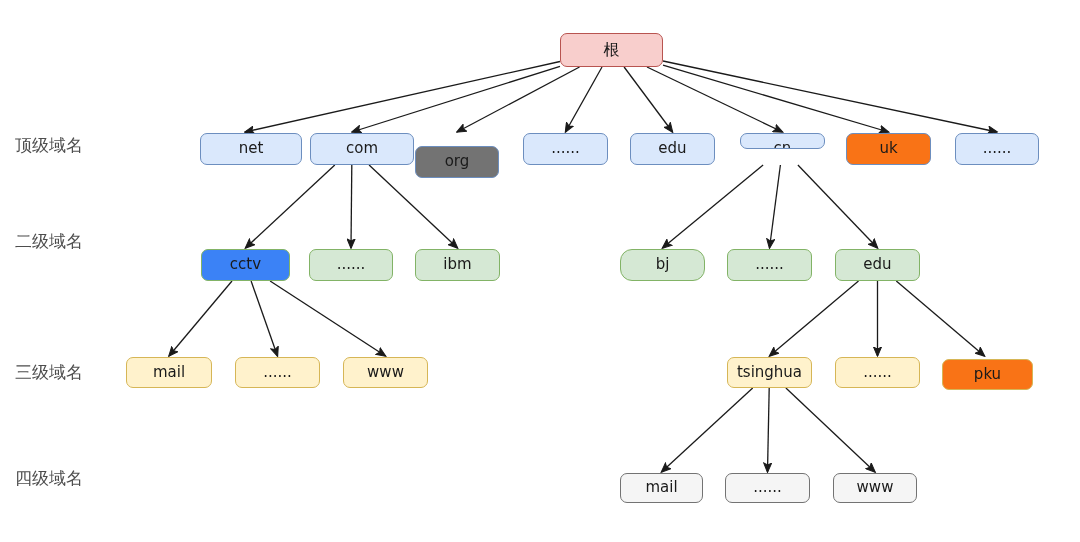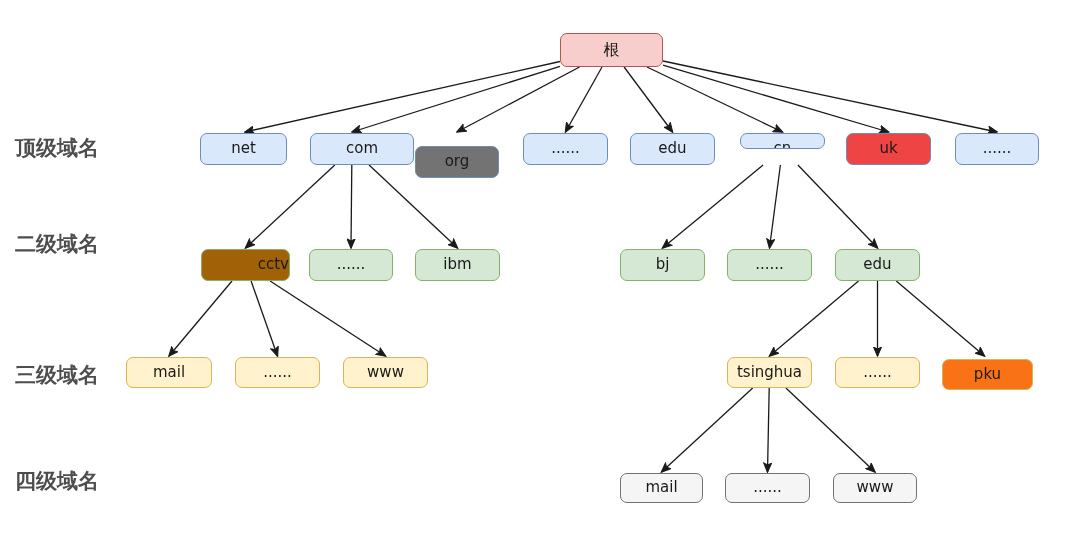--- a/index.html
+++ b/index.html
@@ -13,22 +13,22 @@
     text-align:center;
     font-size:15px;
     color:#1a1a1a;
     border:1.5px solid #000;
     white-space:nowrap;
     overflow:hidden;
   }
   .node.root{font-size:16px;}
   .row-label{
     position:absolute;
-    font-size:21px;
-    font-weight:bold;
+    font-size:17px;
+    font-weight:normal;
     color:#4d4d4d;
     white-space:nowrap;
   }
 </style>
 </head>
 <body>
 
 <div id="diagram">
   <svg id="edges" xmlns="http://www.w3.org/2000/svg">
     <defs>
@@ -57,32 +57,32 @@
         <line x1="858.5" y1="281.0" x2="769.5" y2="356.0" stroke="#1a1a1a" stroke-width="1.3" marker-end="url(#arrowhead)"></line>
         <line x1="877.5" y1="281.0" x2="877.5" y2="356.0" stroke="#1a1a1a" stroke-width="1.3" marker-end="url(#arrowhead)"></line>
         <line x1="896.3" y1="281.0" x2="984.5" y2="356.0" stroke="#1a1a1a" stroke-width="1.3" marker-end="url(#arrowhead)"></line>
         <line x1="752.7" y1="388.0" x2="661.5" y2="472.0" stroke="#1a1a1a" stroke-width="1.3" marker-end="url(#arrowhead)"></line>
         <line x1="769.2" y1="388.0" x2="767.5" y2="472.0" stroke="#1a1a1a" stroke-width="1.3" marker-end="url(#arrowhead)"></line>
         <line x1="785.9" y1="388.0" x2="875.0" y2="472.0" stroke="#1a1a1a" stroke-width="1.3" marker-end="url(#arrowhead)"></line>
       </g>
   </svg>
   <div id="nodes-layer">
       <div class="node root" style="left: 560px; top: 33px; width: 103px; height: 34px; line-height: 31px; background: rgb(248, 206, 204); border-color: rgb(184, 84, 80);">根</div>
-      <div class="node level1" style="left: 200px; top: 133px; width: 87px; height: 32px; line-height: 29px; background: rgb(218, 232, 252); border-color: rgb(108, 142, 191);">net</div>
+      <div class="node level1" style="left: 200px; top: 133px; width: 102px; height: 32px; line-height: 29px; background: rgb(218, 232, 252); border-color: rgb(108, 142, 191);">net</div>
       <div class="node level1" style="left: 310px; top: 133px; width: 104px; height: 32px; line-height: 29px; background: rgb(218, 232, 252); border-color: rgb(108, 142, 191);">com</div>
       <div class="node level1" style="left: 415px; top: 146px; width: 84px; height: 32px; line-height: 29px; background: #737373; border-color: rgb(108, 142, 191);">org</div>
       <div class="node level1" style="left: 523px; top: 133px; width: 85px; height: 32px; line-height: 29px; background: rgb(218, 232, 252); border-color: rgb(108, 142, 191);">......</div>
       <div class="node level1" style="left: 630px; top: 133px; width: 85px; height: 32px; line-height: 29px; background: rgb(218, 232, 252); border-color: rgb(108, 142, 191);">edu</div>
       <div class="node level1" style="left: 740px; top: 133px; width: 85px; height: 16px; line-height: 29px; background: rgb(218, 232, 252); border-color: rgb(108, 142, 191);">cn</div>
-      <div class="node level1" style="left: 846px; top: 133px; width: 85px; height: 32px; line-height: 29px; background: #ef4444; border-color: rgb(108, 142, 191);">uk</div>
+      <div class="node level1" style="left: 846px; top: 133px; width: 85px; height: 32px; line-height: 29px; background: #f97316; border-color: rgb(108, 142, 191);">uk</div>
       <div class="node level1" style="left: 955px; top: 133px; width: 84px; height: 32px; line-height: 29px; background: rgb(218, 232, 252); border-color: rgb(108, 142, 191);">......</div>
-      <div class="node level2" style="left: 201px; top: 249px; width: 89px; height: 32px; line-height: 29px; background: #a16207; border-color: rgb(130, 179, 102); text-align: right;">cctv</div>
+      <div class="node level2" style="left: 201px; top: 249px; width: 89px; height: 32px; line-height: 29px; background: #3b82f6; border-color: rgb(130, 179, 102);">cctv</div>
       <div class="node level2" style="left: 309px; top: 249px; width: 84px; height: 32px; line-height: 29px; background: rgb(213, 232, 212); border-color: rgb(130, 179, 102);">......</div>
       <div class="node level2" style="left: 415px; top: 249px; width: 85px; height: 32px; line-height: 29px; background: rgb(213, 232, 212); border-color: rgb(130, 179, 102);">ibm</div>
-      <div class="node level2" style="left: 620px; top: 249px; width: 85px; height: 32px; line-height: 29px; background: rgb(213, 232, 212); border-color: rgb(130, 179, 102);">bj</div>
+      <div class="node level2" style="left: 620px; top: 249px; width: 85px; height: 32px; line-height: 29px; background: rgb(213, 232, 212); border-color: rgb(130, 179, 102); border-radius: 12px;">bj</div>
       <div class="node level2" style="left: 727px; top: 249px; width: 85px; height: 32px; line-height: 29px; background: rgb(213, 232, 212); border-color: rgb(130, 179, 102);">......</div>
       <div class="node level2" style="left: 835px; top: 249px; width: 85px; height: 32px; line-height: 29px; background: rgb(213, 232, 212); border-color: rgb(130, 179, 102);">edu</div>
       <div class="node level3" style="left: 126px; top: 357px; width: 86px; height: 31px; line-height: 28px; background: rgb(255, 242, 204); border-color: rgb(214, 182, 86);">mail</div>
       <div class="node level3" style="left: 235px; top: 357px; width: 85px; height: 31px; line-height: 28px; background: rgb(255, 242, 204); border-color: rgb(214, 182, 86);">......</div>
       <div class="node level3" style="left: 343px; top: 357px; width: 85px; height: 31px; line-height: 28px; background: rgb(255, 242, 204); border-color: rgb(214, 182, 86);">www</div>
       <div class="node level3" style="left: 727px; top: 357px; width: 85px; height: 31px; line-height: 28px; background: rgb(255, 242, 204); border-color: rgb(214, 182, 86);">tsinghua</div>
       <div class="node level3" style="left: 835px; top: 357px; width: 85px; height: 31px; line-height: 28px; background: rgb(255, 242, 204); border-color: rgb(214, 182, 86);">......</div>
       <div class="node level3" style="left: 942px; top: 359px; width: 91px; height: 31px; line-height: 28px; background: #f97316; border-color: rgb(214, 182, 86);">pku</div>
       <div class="node level4" style="left: 620px; top: 473px; width: 83px; height: 30px; line-height: 27px; background: rgb(245, 245, 245); border-color: rgb(115, 115, 115);">mail</div>
       <div class="node level4" style="left: 725px; top: 473px; width: 85px; height: 30px; line-height: 27px; background: rgb(245, 245, 245); border-color: rgb(115, 115, 115);">......</div>

